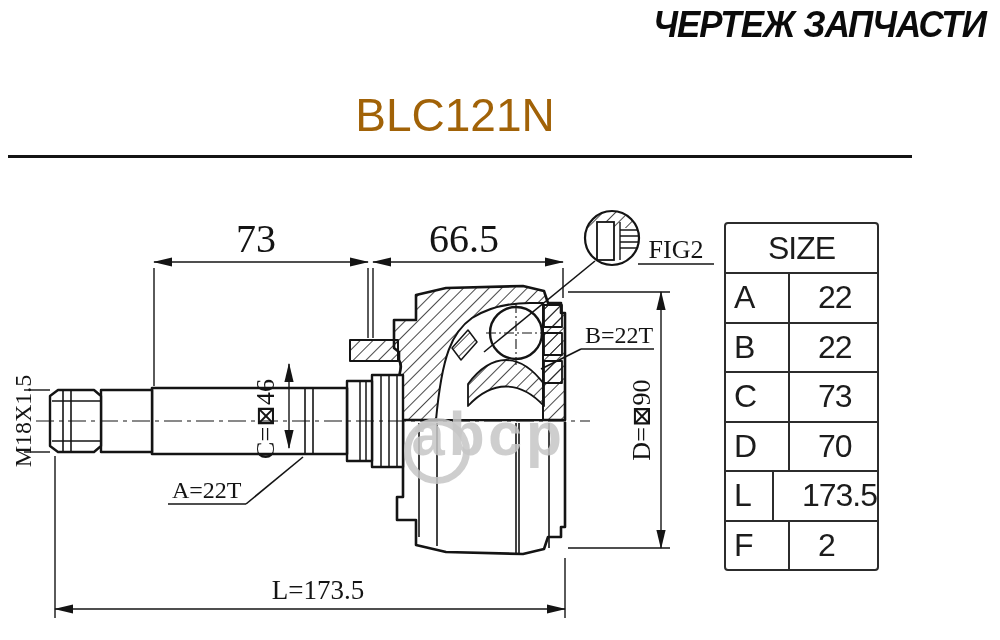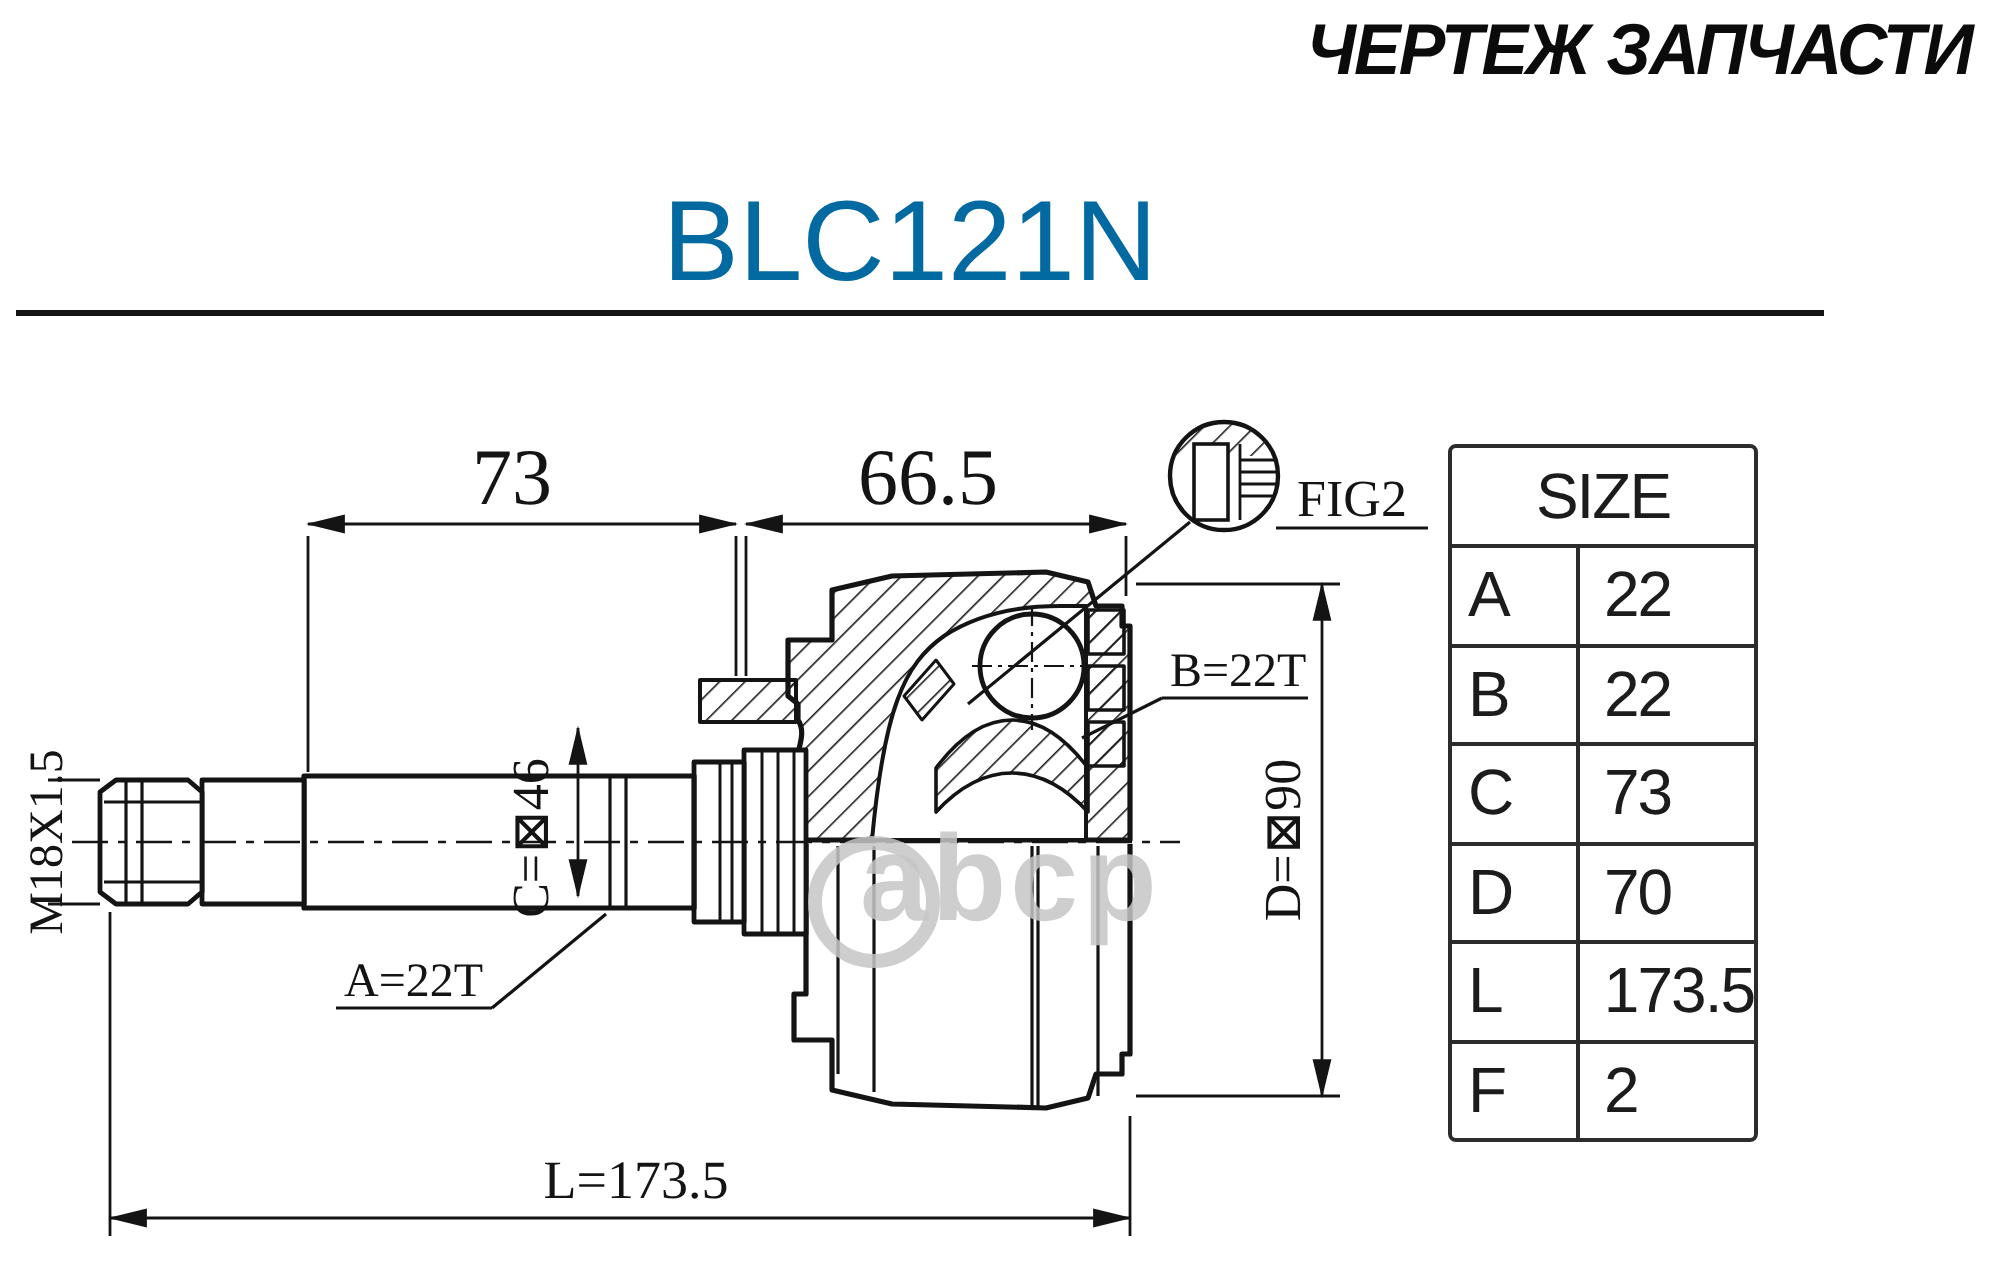--- a/index.html
+++ b/index.html
@@ -2,36 +2,36 @@
 <html><head>
 <meta charset="utf-8">
 <style>
   html,body{margin:0;padding:0;background:#ffffff;}
   #stage{position:relative;width:1000px;height:640px;background:#ffffff;overflow:hidden;
          font-family:"Liberation Sans","DejaVu Sans",sans-serif;color:#141414;}
   
   .brand{position:absolute;top:4px;right:14px;font-size:36px;font-weight:700;font-style:italic;
          letter-spacing:-1px;color:#0b0b0b;white-space:nowrap;transform:scaleX(.97);transform-origin:right;}
   .part-title{position:absolute;top:88px;left:0;width:910px;text-align:center;
-              font-size:57px;font-weight:400;color:#0369a1;letter-spacing:0;}
+              font-size:46px;font-weight:400;color:#a16207;letter-spacing:0;}
   .rule{position:absolute;top:155px;left:8px;width:904px;height:3px;background:#141414;}
   
   .size-table{position:absolute;left:724px;top:222px;width:155px;border:2px solid #2c2c2c;
               border-radius:4px;box-sizing:border-box;font-size:32px;color:#1c1c1c;letter-spacing:-1px;}
   .st-header{height:48px;display:flex;align-items:center;justify-content:center;}
   .st-row{display:flex;height:47.5px;border-top:2px solid #2c2c2c;}
   .st-param{width:64px;display:flex;align-items:center;padding-left:8px;box-sizing:border-box;
             border-right:2px solid #2c2c2c;}
-  .st-value{flex:1;display:flex;align-items:center;padding-left:12px;box-sizing:border-box;}
+  .st-value{flex:1;display:flex;align-items:center;padding-left:28px;box-sizing:border-box;}
   
   .watermark{position:absolute;left:402px;top:410px;width:220px;height:70px;z-index:5;pointer-events:none;}
   .wm-circle{position:absolute;left:2px;top:8px;width:52px;height:52px;border:7px solid rgba(197,197,197,.85);
              border-radius:50%;}
   .wm-text{position:absolute;left:8px;top:-6px;font-size:61px;font-weight:700;letter-spacing:2px;
-           color:rgba(197,197,197,.85);font-family:Liberation Sans, sans-serif;margin-left:20px;}
+           color:rgba(197,197,197,.85);font-family:Liberation Mono, monospace;}
   
   svg{position:absolute;left:0;top:0;z-index:1;}
   svg text{font-family:"Liberation Serif","DejaVu Serif","DejaVu Sans",serif;fill:#141414;}
 </style>
 </head>
 <body>
 
 <div id="stage">
 
   <svg width="1000" height="640" viewBox="0 0 1000 640">

